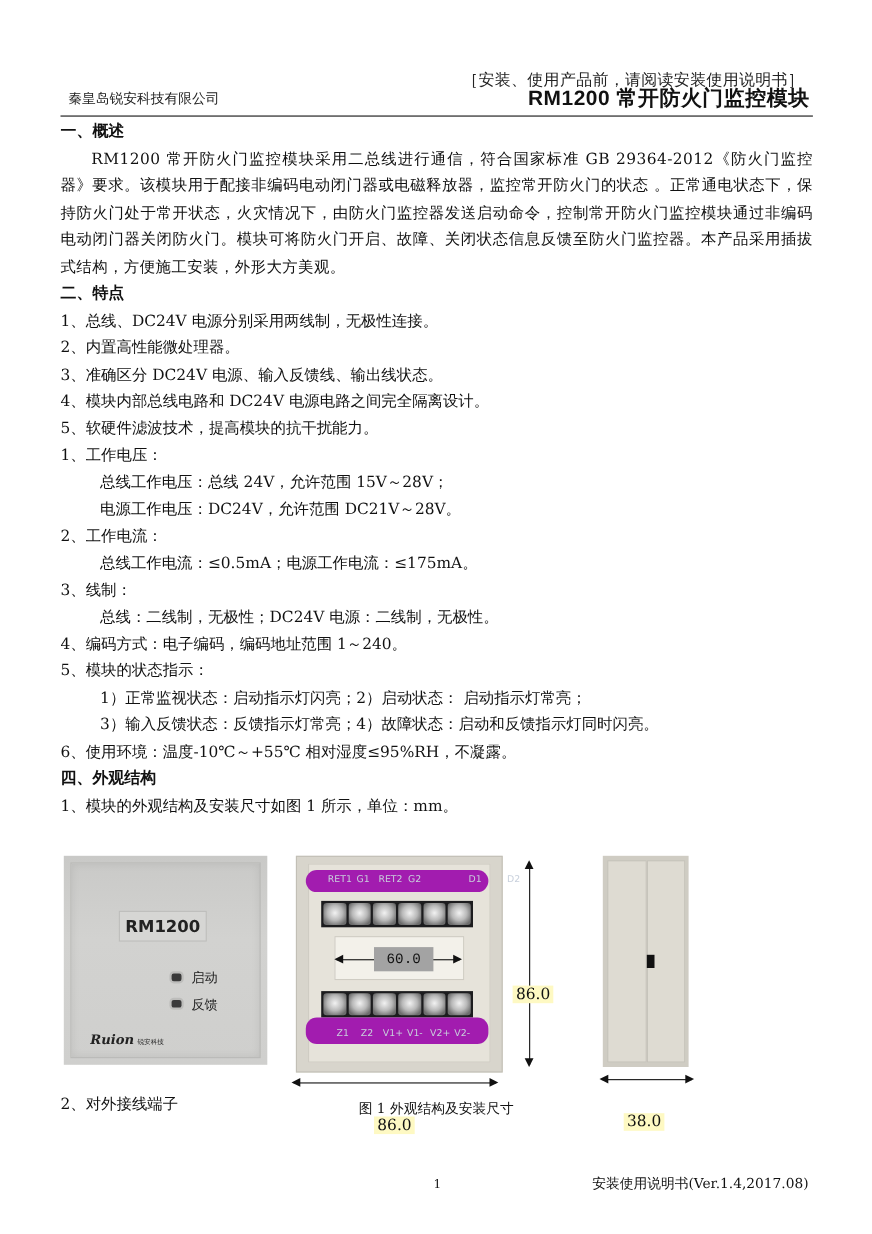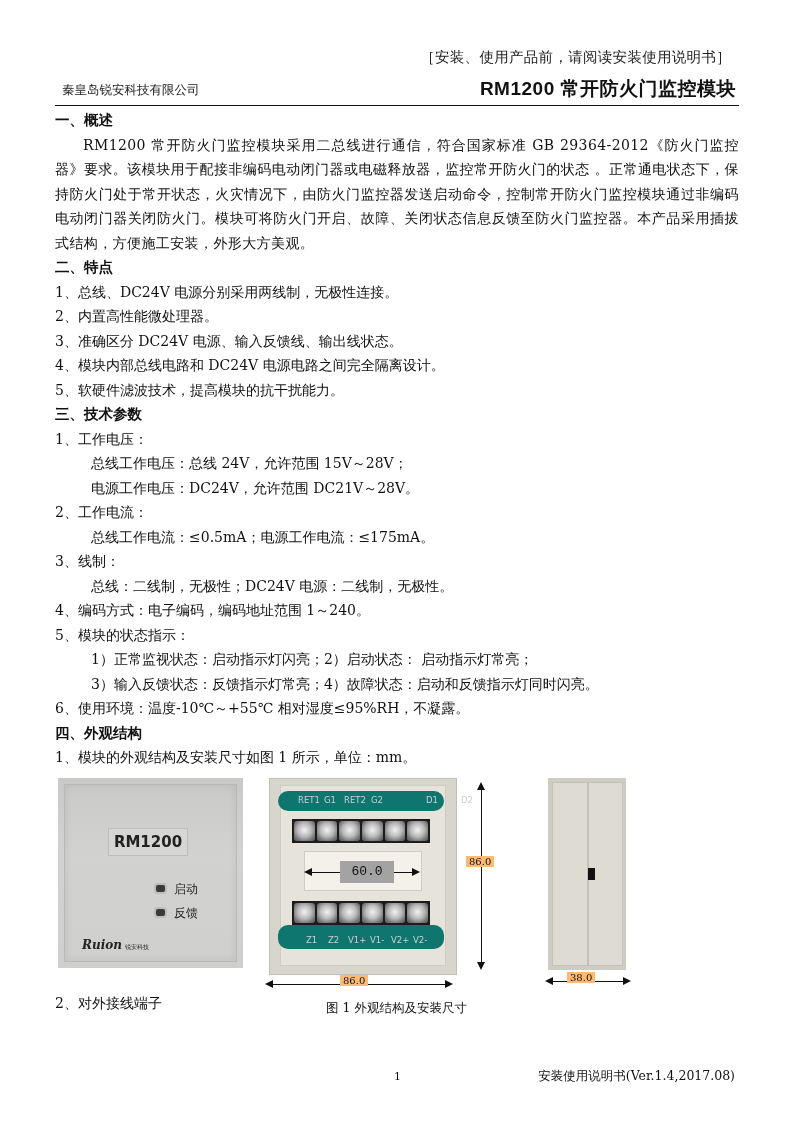--- a/index.html
+++ b/index.html
@@ -1,53 +1,53 @@
 <!DOCTYPE html>
 <html><head>
 <meta charset="utf-8">
 <style>
   html, body { margin: 0; padding: 0; background: #ffffff; }
   body { width: 793px; height: 1122px; position: relative; overflow: hidden;
          font-family: "DejaVu Serif", "Liberation Serif", serif; color: #111; }
   .abs { position: absolute; }
-  .hdr-note { top: 48px; right: 62px; font-size: 14.5px; color: #222; letter-spacing: 0.3px; white-space: nowrap; margin-left: 43px; }
+  .hdr-note { top: 63px; right: 62px; font-size: 14.5px; color: #222; letter-spacing: 0.3px; white-space: nowrap; margin-left: 43px; }
   .hdr-company { top: 82px; left: 62px; font-size: 12.5px; color: #222; white-space: nowrap; }
   .hdr-title { top: 76px; right: 57px; font-size: 19px; font-weight: bold; font-family: "Liberation Sans", "DejaVu Sans", sans-serif; white-space: nowrap; letter-spacing: 0.5px; }
   .hdr-rule { top: 105px; left: 55px; width: 684px; height: 0; border-top: 1.5px solid #111; }
   .content { top: 108px; left: 55px; width: 684px; font-size: 14px; line-height: 24.5px; }
   .h { font-weight: bold; font-family: "DejaVu Sans", "Liberation Sans", sans-serif; font-size: 14.5px; }
   .p { text-align: justify; text-indent: 2em; letter-spacing: 0.4px; }
   .ind { padding-left: 36px; }
   .line { white-space: nowrap; }
   .figure { top: 776px; left: 55px; width: 684px; height: 220px; }
   .photo1 { position: absolute; left: 3px; top: 2px; width: 185px; height: 190px;
             background: linear-gradient(180deg,#c9c9c7 0%,#d2d2d0 40%,#cfcfcd 100%); }
   .photo1 .bevel { position: absolute; inset: 6px; border: 1px solid #b9b9b7; box-shadow: inset 0 0 8px rgba(0,0,0,0.08); }
   .photo1 .model { position: absolute; left: 50px; top: 50px; width: 78px; height: 26px; background: #d6d6d4; border: 1px solid #bdbdbb;
                    font-family: "DejaVu Sans", sans-serif; font-weight: bold; font-size: 15px; text-align: center; line-height: 26px; color: #222; }
   .photo1 .led { position: absolute; width: 9px; height: 7px; background: #3a3a3a; border-radius: 2px; box-shadow: 0 0 0 2px #bdbdbb; }
   .photo1 .ledlbl { position: absolute; font-family: Liberation Mono, monospace; font-size: 12px; color: #222; }
   .photo1 .brand { position: absolute; left: 24px; top: 160px; font-family: "DejaVu Serif", serif; font-style: italic; font-weight: bold; font-size: 12px; color: #222; }
   .photo1 .brand small { font-style: normal; font-weight: normal; font-size: 6px; margin-left: 3px; }
   .photo2 { position: absolute; left: 214px; top: 2px; width: 186px; height: 195px; background: #d8d5cc; border: 1px solid #c2bfb6; }
   .photo2 .inner { position: absolute; left: 10px; top: 6px; right: 10px; bottom: 8px; background: #e6e3da; border: 1px solid #cfccc3; }
-  .strip { position: absolute; left: 8px; width: 166px; height: 20px; background: #0f766e; border-radius: 10px; }
+  .strip { position: absolute; left: 8px; width: 166px; height: 20px; background: #a21caf; border-radius: 10px; }
   .strip .lbl { position: absolute; font-family: "DejaVu Sans", sans-serif; font-size: 8.5px; color: #c8d0dc; }
   .terms { position: absolute; left: 22px; width: 138px; height: 24px; display: flex; gap: 2px; background: #1c1c1e; padding: 2px 2px; box-sizing: border-box; }
   .terms .t { flex: 1; background: radial-gradient(circle at 50% 45%, #f2f2f2 0%, #b9b9b9 45%, #6d6d6d 80%); border-radius: 3px; }
   .slot { position: absolute; left: 34px; top: 72px; width: 116px; height: 38px; background: #f3f1ea; border: 1px solid #cfccc3; }
   .dim-box { position: absolute; left: 70px; top: 82px; width: 54px; height: 22px; background: #a3a3a3; font-size: 13px; text-align: center; line-height: 22px; font-family: Liberation Mono, monospace; }
   .arrow-h { position: absolute; height: 0; border-top: 1.5px solid #111; }
   .arrow-v { position: absolute; width: 0; border-left: 1.5px solid #111; }
   .ah-l, .ah-r, .ah-u, .ah-d { position: absolute; width: 0; height: 0; }
   .ah-l { border-top: 4px solid transparent; border-bottom: 4px solid transparent; border-right: 8px solid #111; }
   .ah-r { border-top: 4px solid transparent; border-bottom: 4px solid transparent; border-left: 8px solid #111; }
   .ah-u { border-left: 4px solid transparent; border-right: 4px solid transparent; border-bottom: 8px solid #111; }
   .ah-d { border-left: 4px solid transparent; border-right: 4px solid transparent; border-top: 8px solid #111; }
-  .dimtxt { position: absolute; font-size: 10px; background: #fdba74; padding: 0 3px; }
+  .dimtxt { position: absolute; font-size: 14px; background: #fef9c3; padding: 0 3px; margin-top: 40px; }
   .photo3 { position: absolute; left: 493px; top: 2px; width: 78px; height: 192px; background: #cfccc3; }
   .photo3 .panel { position: absolute; top: 4px; bottom: 4px; background: #dedbd2; border: 1px solid #c4c1b8; }
   .photo3 .clip { position: absolute; left: 40px; top: 90px; width: 7px; height: 12px; background: #111; }
   .caption { top: 1000px; left: 0; width: 793px; text-align: center; font-size: 12.5px; }
   .after { top: 995px; left: 55px; font-size: 14px; }
   .footer-page { top: 1070px; left: 394px; font-size: 11px; }
   .footer-ver { top: 1068px; right: 58px; font-size: 12.5px; white-space: nowrap; }
 </style>
 </head>
 <body>
@@ -61,21 +61,20 @@
   <div class="h">一、概述</div>
   <div class="p">RM1200 常开防火门监控模块采用二总线进行通信，符合国家标准 GB 29364-2012《防火门监控器》要求。该模块用于配接非编码电动闭门器或电磁释放器，监控常开防火门的状态 。正常通电状态下，保持防火门处于常开状态，火灾情况下，由防火门监控器发送启动命令，控制常开防火门监控模块通过非编码电动闭门器关闭防火门。模块可将防火门开启、故障、关闭状态信息反馈至防火门监控器。本产品采用插拔式结构，方便施工安装，外形大方美观。</div>
 
   <div class="h">二、特点</div>
   <div class="line">1、总线、DC24V 电源分别采用两线制，无极性连接。</div>
   <div class="line">2、内置高性能微处理器。</div>
   <div class="line">3、准确区分 DC24V 电源、输入反馈线、输出线状态。</div>
   <div class="line">4、模块内部总线电路和 DC24V 电源电路之间完全隔离设计。</div>
   <div class="line">5、软硬件滤波技术，提高模块的抗干扰能力。</div>
 
-  <div class="h">三、技术参数</div>
   <div class="line">1、工作电压：</div>
   <div class="line ind">总线工作电压：总线 24V，允许范围 15V～28V；</div>
   <div class="line ind">电源工作电压：DC24V，允许范围 DC21V～28V。</div>
   <div class="line">2、工作电流：</div>
   <div class="line ind">总线工作电流：≤0.5mA；电源工作电流：≤175mA。</div>
   <div class="line">3、线制：</div>
   <div class="line ind">总线：二线制，无极性；DC24V 电源：二线制，无极性。</div>
   <div class="line">4、编码方式：电子编码，编码地址范围 1～240。</div>
   <div class="line">5、模块的状态指示：</div>
   <div class="line ind">1）正常监视状态：启动指示灯闪亮；2）启动状态： 启动指示灯常亮；</div>

